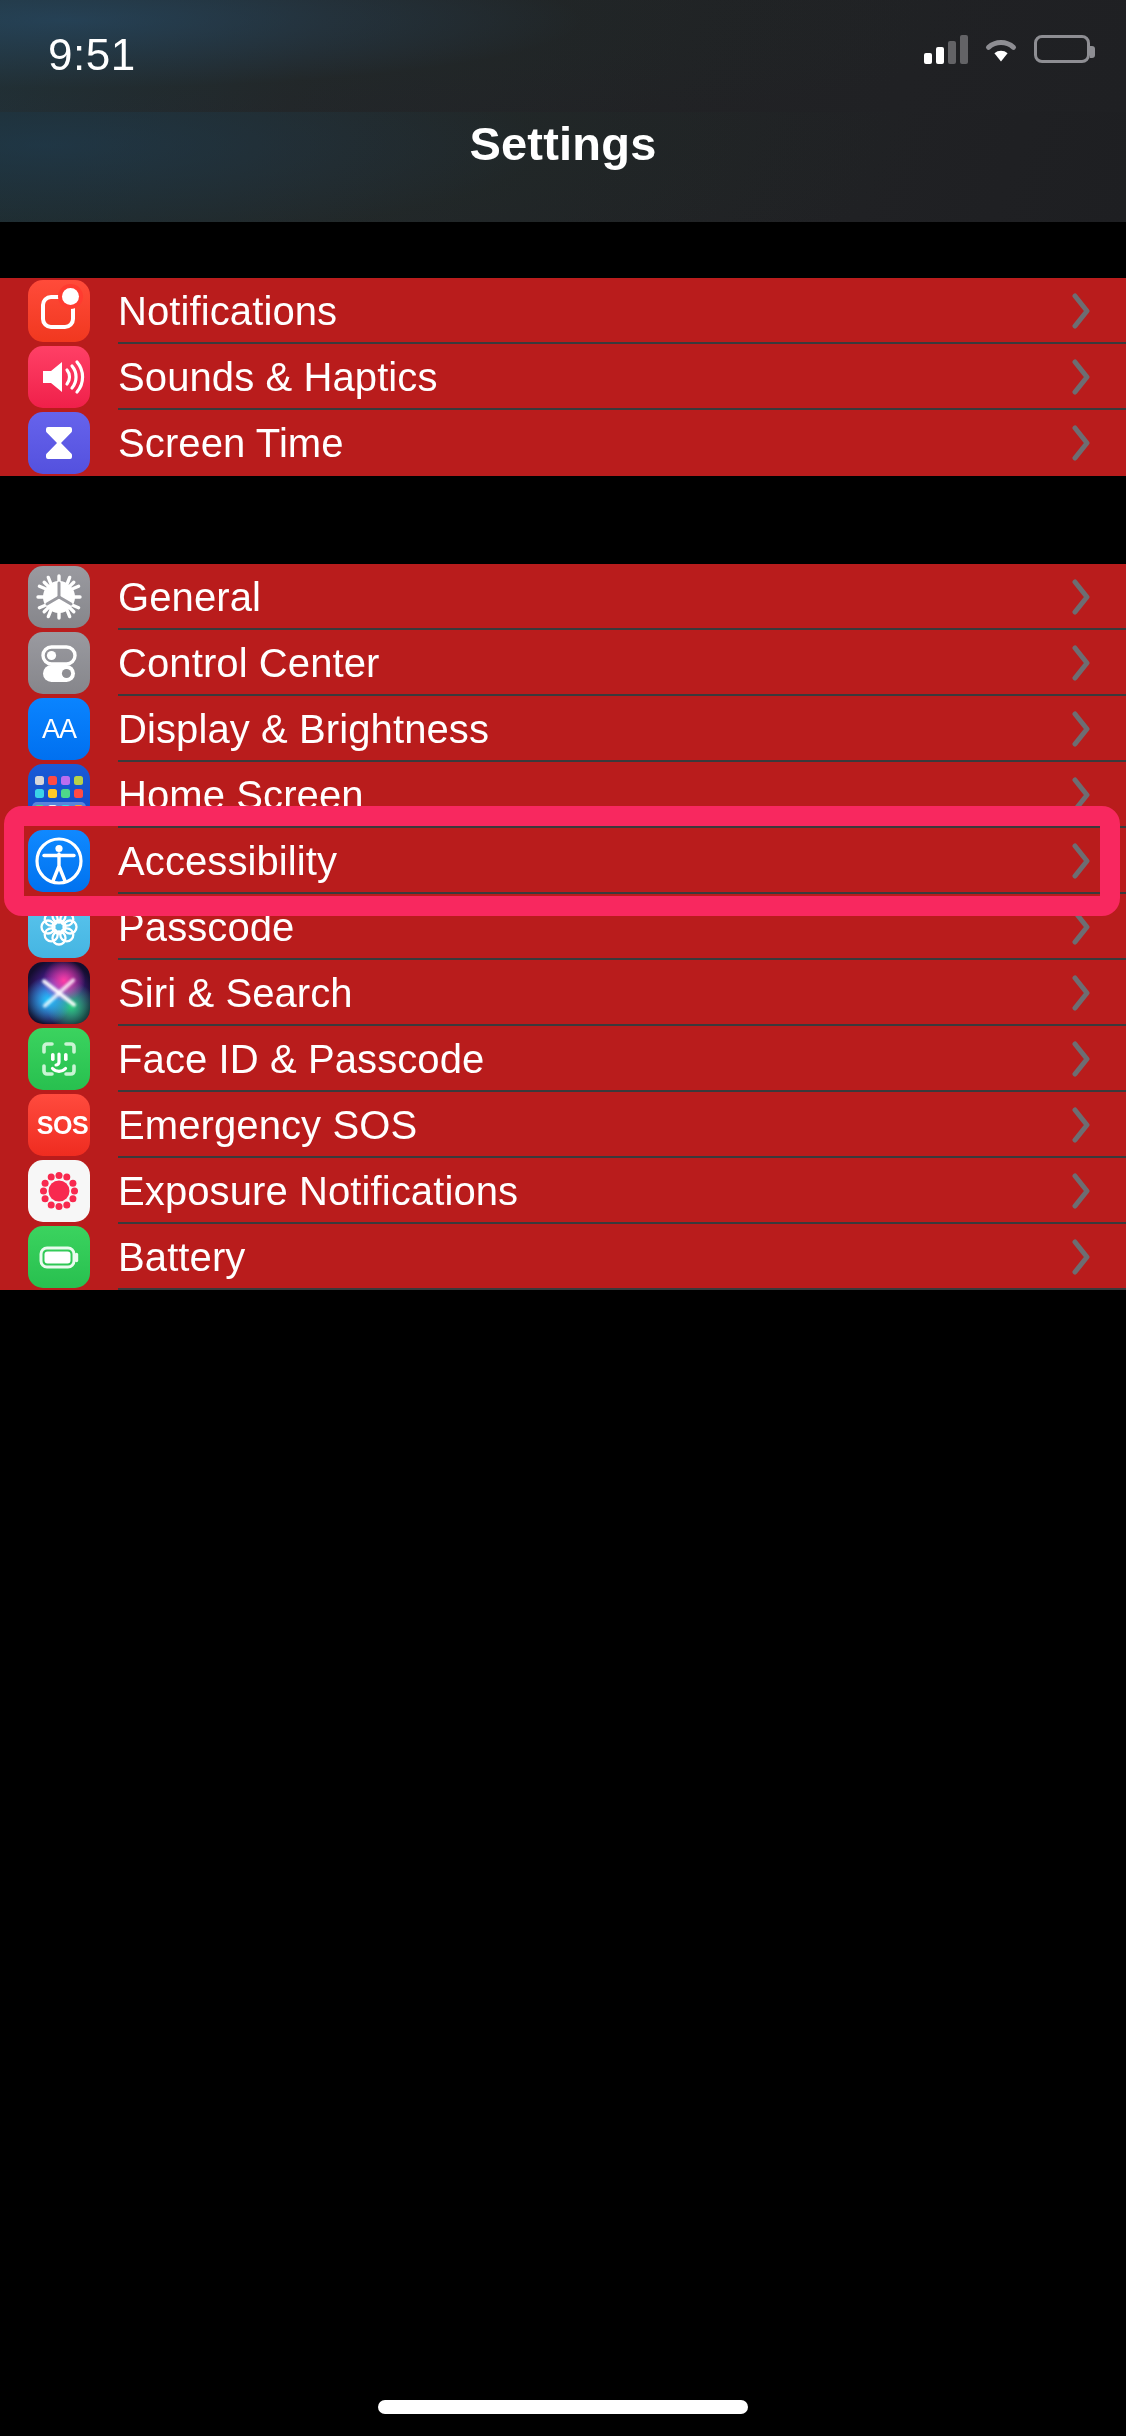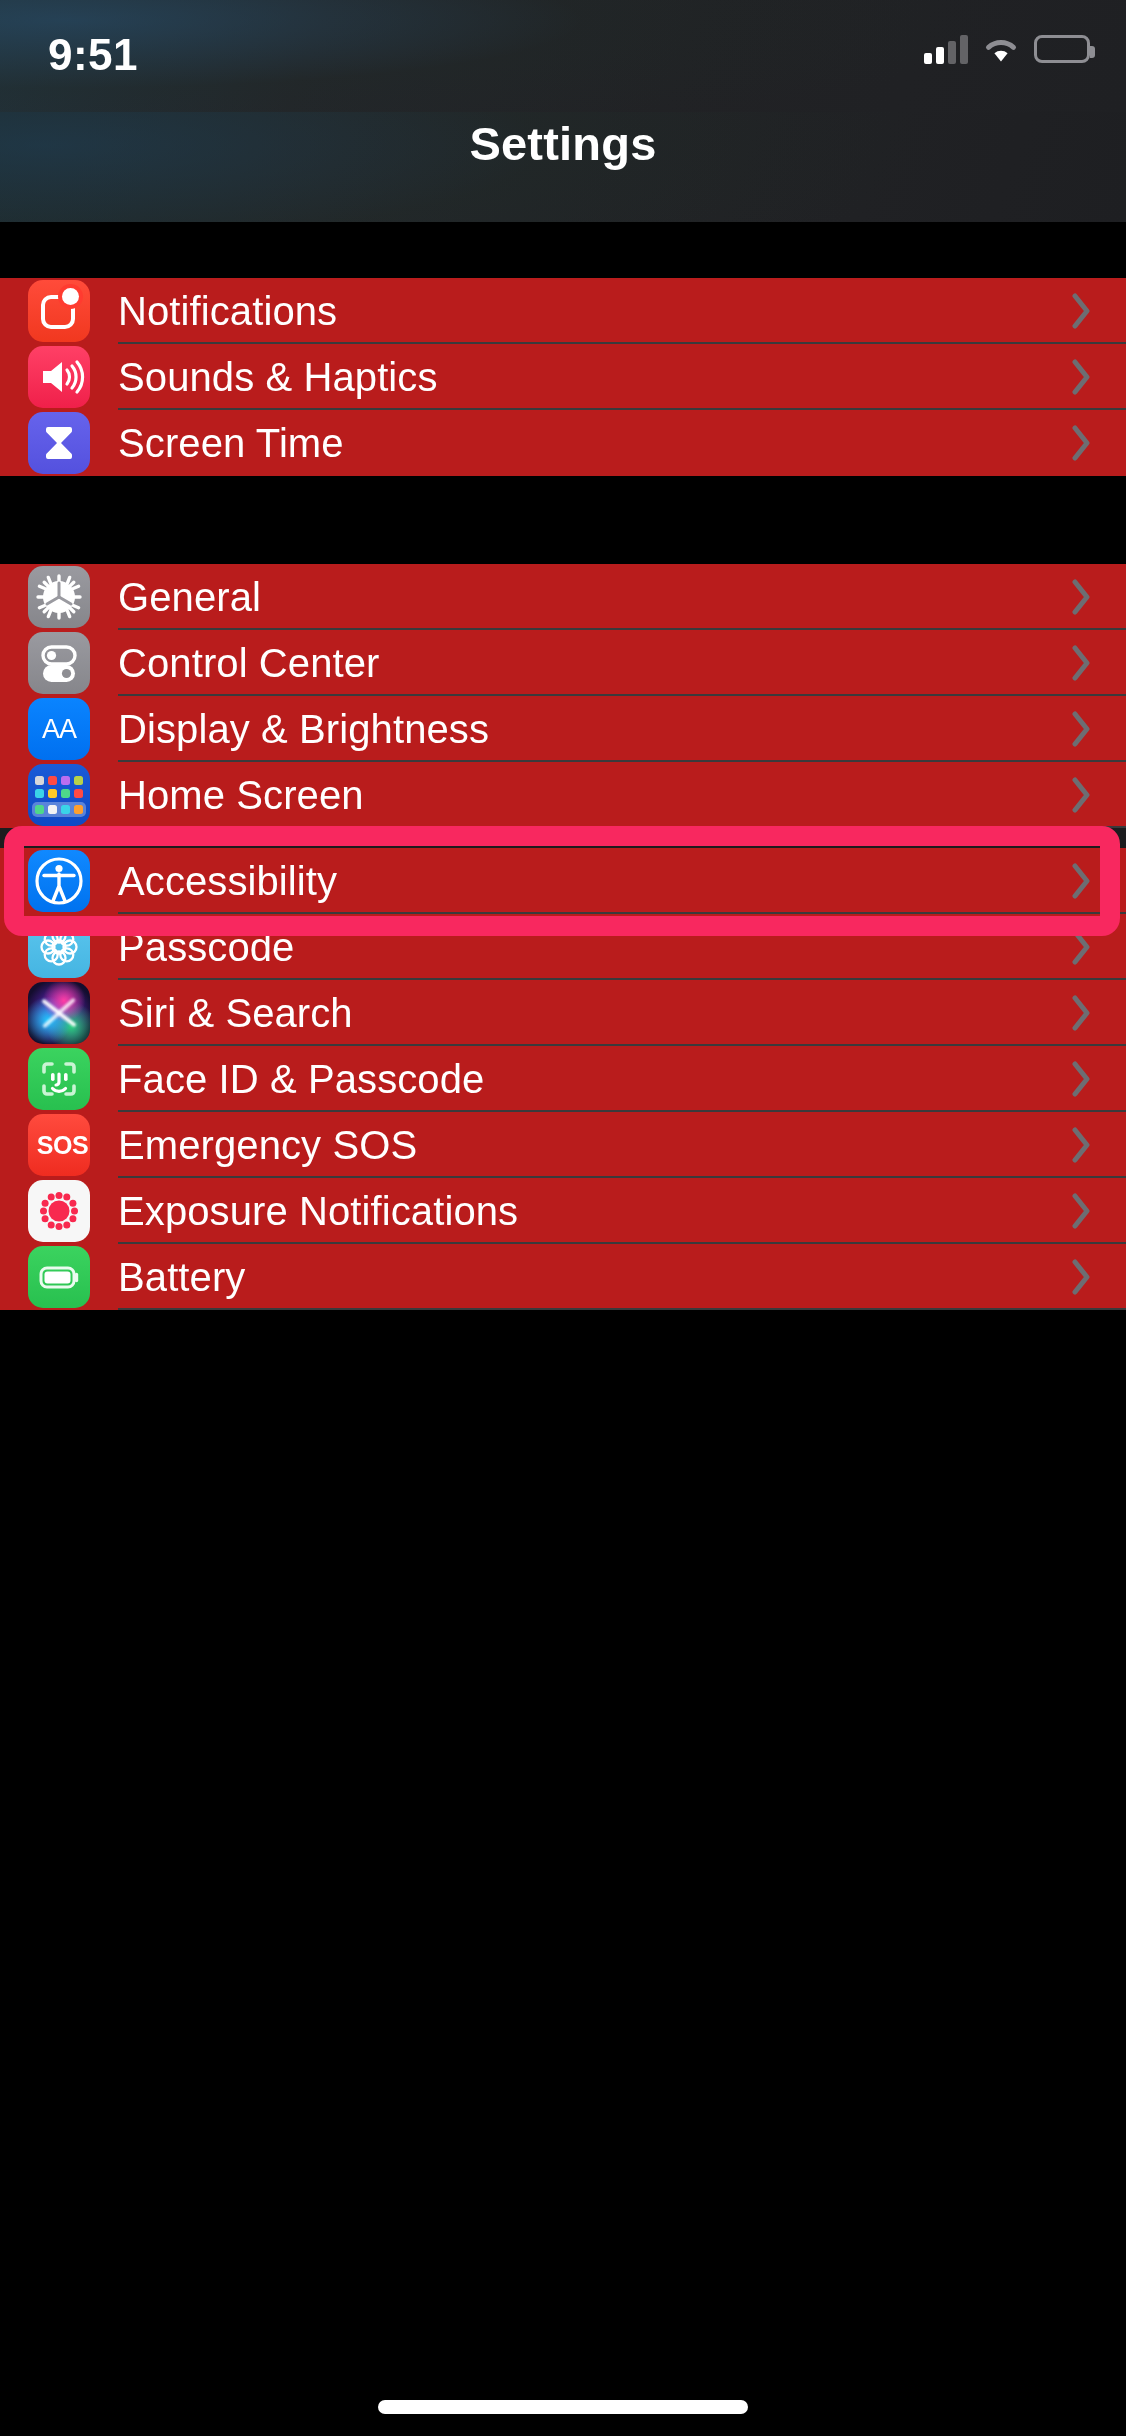--- a/index.html
+++ b/index.html
@@ -16,21 +16,21 @@
     position:relative; height:112px; width:100%;
     background:linear-gradient(110deg,#22313a 0%,#23262a 28%,#212225 60%,#1f2023 100%);
   }
   .statusbar .tint{
     position:absolute; inset:0;
     background:radial-gradient(120% 160% at 6% 18%, rgba(40,80,110,.55) 0%, rgba(30,45,40,.22) 38%, rgba(0,0,0,0) 70%);
     pointer-events:none;
   }
   .clock{
     position:absolute; left:48px; top:30px;
-    font-size:44px; font-weight:700; color:#fff; letter-spacing:.5px;
+    font-size:44px; font-weight:400; color:#fff; letter-spacing:.5px;
   }
   .status-right{
     position:absolute; right:36px; top:34px;
     display:flex; align-items:center; gap:14px;
   }
   .cell-bars{ display:flex; align-items:flex-end; gap:4px; height:30px; }
   .cell-bars i{ display:block; width:8px; border-radius:2px; background:#fff; }
   .cell-bars i.b1{ height:11px; }
   .cell-bars i.b2{ height:17px; }
   .cell-bars i.b3{ height:23px; background:#636366; }
@@ -89,21 +89,21 @@
   .label{
     margin-left:28px; font-size:40px; color:#fff;
     font-weight:400; letter-spacing:.1px; white-space:nowrap;
   }
   .chev{
     margin-left:auto; width:20px; height:36px; flex:0 0 20px;
   }
   .chev svg{ display:block; }
 
   
-  .highlight-wrap{ position:relative;margin-top:20px; }
+  .highlight-wrap{ position:relative; }
   .hl-box{
     position:absolute; left:4px; right:6px; top:-22px; bottom:-22px;
     border:20px solid #F8285F; border-radius:18px;
     pointer-events:none; z-index:5;
   }
 
   
   .home-ind{
     position:absolute; left:50%; transform:translateX(-50%);
     bottom:22px; width:370px; height:14px;

